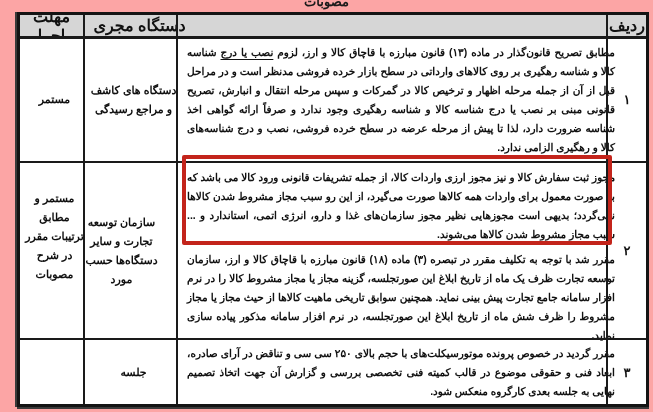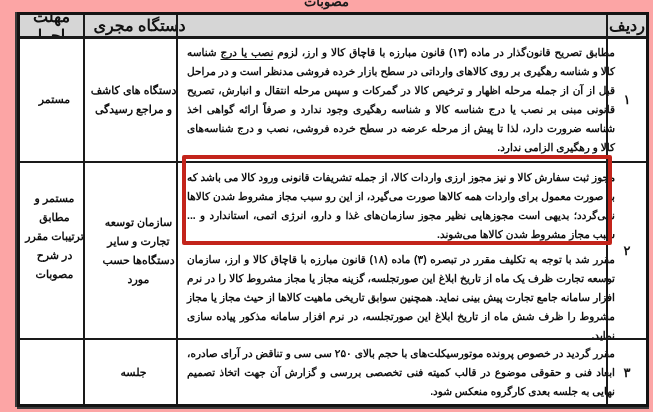--- a/index.html
+++ b/index.html
@@ -64,21 +64,21 @@
       <p><span>مطابق تصریح قانون‌گذار در ماده (۱۳) قانون مبارزه با قاچاق کالا و ارز، لزوم </span><span class="u">نصب یا درج</span><span> شناسه کالا و شناسه رهگیری بر روی کالاهای وارداتی در سطح بازار خرده فروشی مدنظر است و در مراحل قبل از آن از جمله مرحله اظهار و ترخیص کالا در گمرکات و سپس مرحله انتقال و انبارش، تصریح قانونی مبنی بر نصب یا درج شناسه کالا و شناسه رهگیری وجود ندارد و صرفاً ارائه گواهی اخذ شناسه ضرورت دارد، لذا تا پیش از مرحله عرضه در سطح خرده فروشی، نصب و درج شناسه‌های کالا و رهگیری الزامی ندارد.</span></p>
     </div>
     <div class="cell side" style="left:65px;top:23px;width:91px;height:123px">دستگاه های کاشف و مراجع رسیدگی</div>
     <div class="cell side" style="left:0;top:23px;width:63px;height:123px">مستمر</div>
 
     <div class="cell num" style="left:588px;top:148px;width:38px;height:175px">۲</div>
     <div class="desc" style="left:158px;top:148px;width:428px;height:175px">
       <p>مجوز ثبت سفارش کالا و نیز مجوز ارزی واردات کالا، از جمله تشریفات قانونی ورود کالا می باشد که به صورت معمول برای واردات همه کالاها صورت می‌گیرد، از این رو سبب مجاز مشروط شدن کالاها نمی‌گردد؛ بدیهی است مجوزهایی نظیر مجوز سازمان‌های غذا و دارو، انرژی اتمی، استاندارد و ... سبب مجاز مشروط شدن کالاها می‌شوند.</p>
       <p>مقرر شد با توجه به تکلیف مقرر در تبصره (۳) ماده (۱۸) قانون مبارزه با قاچاق کالا و ارز، سازمان توسعه تجارت ظرف یک ماه از تاریخ ابلاغ این صورتجلسه، گزینه مجاز یا مجاز مشروط کالا را در نرم افزار سامانه جامع تجارت پیش بینی نماید. همچنین سوابق تاریخی ماهیت کالاها از حیث مجاز یا مجاز مشروط را ظرف شش ماه از تاریخ ابلاغ این صورتجلسه، در نرم افزار سامانه مذکور پیاده سازی نماید.</p>
     </div>
-    <div class="cell side" style="left:70px;top:148px;width:91px;height:175px">سازمان توسعه تجارت و سایر دستگاه‌ها حسب مورد</div>
+    <div class="cell side" style="left:53px;top:148px;width:91px;height:175px">سازمان توسعه تجارت و سایر دستگاه‌ها حسب مورد</div>
     <div class="cell side" style="left:0;top:132px;width:63px;height:178px">مستمر و مطابق ترتیبات مقرر در شرح مصوبات</div>
 
     <div class="cell num" style="left:588px;top:325px;width:38px;height:64px">۳</div>
     <div class="desc" style="left:158px;top:325px;width:428px;height:64px;padding-top:4px">
       <p>مقرر گردید در خصوص پرونده موتورسیکلت‌های با حجم بالای ۲۵۰ سی سی و تناقض در آرای صادره، ابعاد فنی و حقوقی موضوع در قالب کمیته فنی تخصصی بررسی و گزارش آن جهت اتخاذ تصمیم نهایی به جلسه بعدی کارگروه منعکس شود.</p>
     </div>
     <div class="cell side" style="left:65px;top:325px;width:91px;height:64px">جلسه</div>
 
   </div>
 

